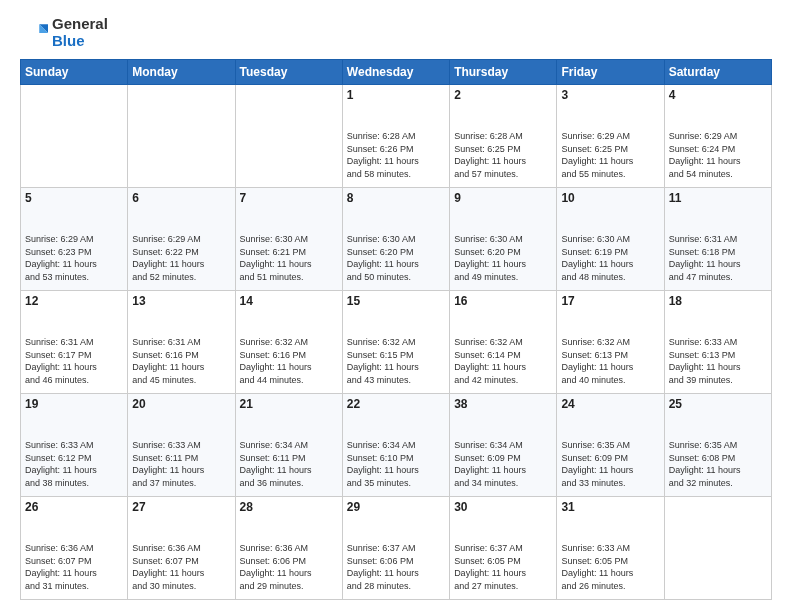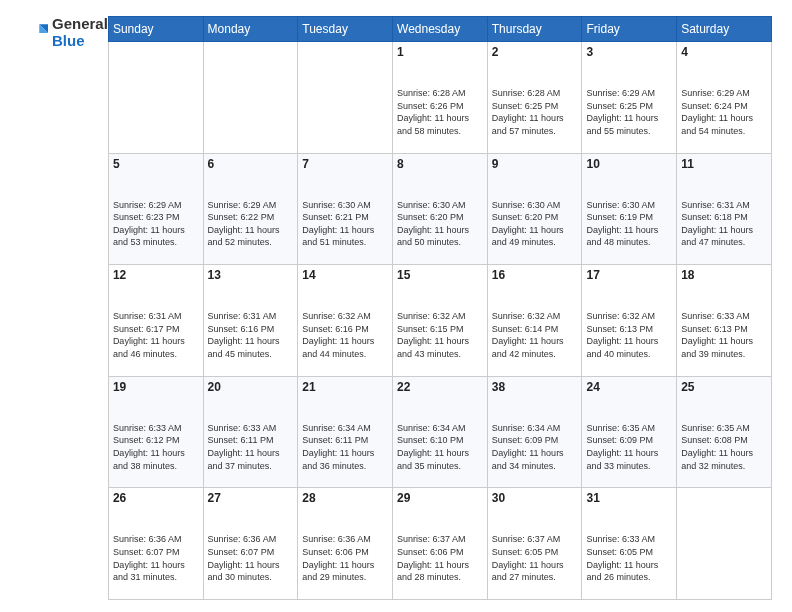--- a/index.html
+++ b/index.html
@@ -8,21 +8,21 @@
       background: #fff;
       width: 792px;
       height: 612px;
       overflow: hidden;
     }
     .page {
       width: 792px;
       height: 612px;
       padding: 16px 20px 12px 20px;
       display: flex;
-      flex-direction: row;
+      flex-direction: column;
     }
     .header {
       display: flex;
       justify-content: space-between;
       align-items: flex-start;
       margin-bottom: 10px;
     }
     .logo {
       display: flex;
       align-items: center;
@@ -55,21 +55,21 @@
       flex: 1;
       border: 1px solid #ccc;
       border-collapse: collapse;
       width: 100%;
       table-layout: fixed;
     }
     .calendar th {
       background-color: #2a6ebb;
       color: #fff;
       font-size: 12px;
-      font-weight: normal;
+      font-weight: bold;
       padding: 5px 4px;
       text-align: left;
       border: 1px solid #1a5eab;
     }
     .calendar td {
       border: 1px solid #ccc;
       vertical-align: top;
       padding: 3px 4px;
       font-size: 9.5px;
       color: #333;

